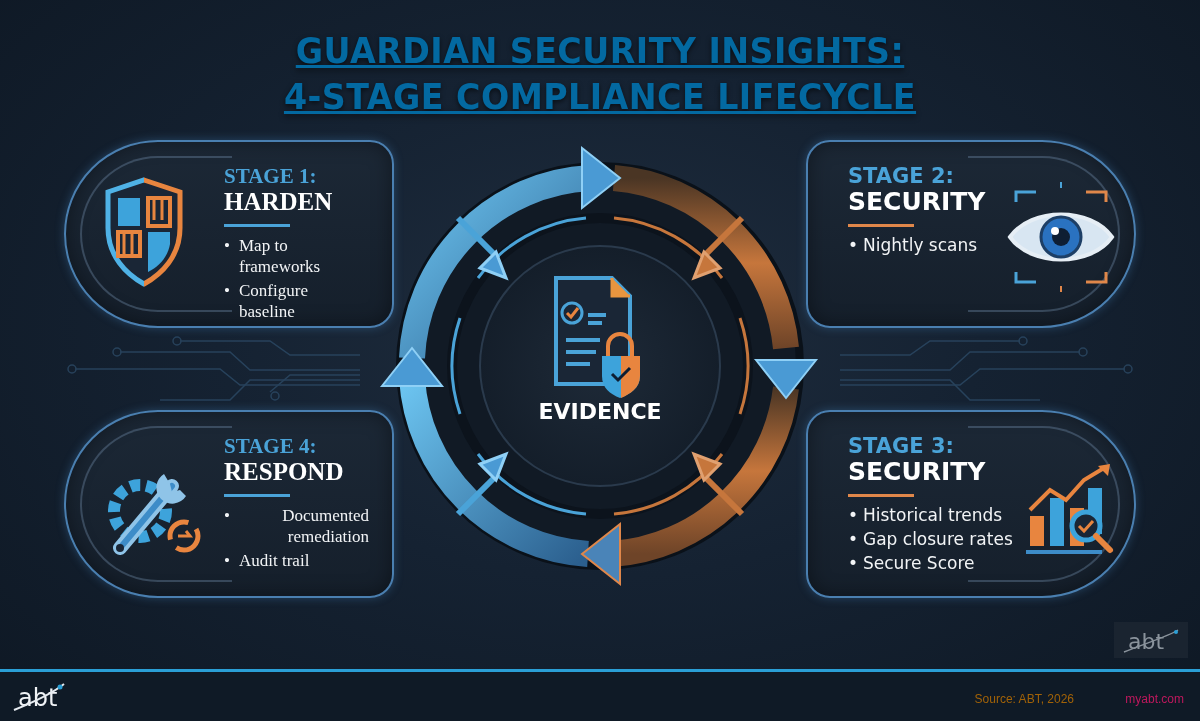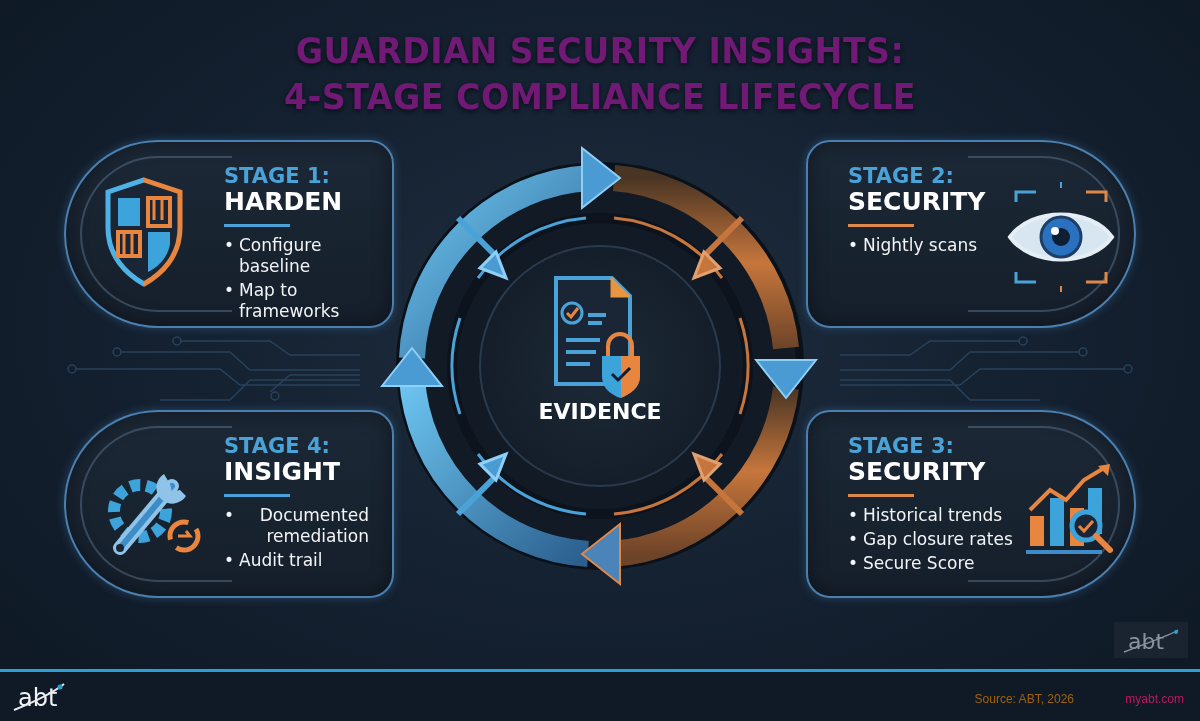--- a/index.html
+++ b/index.html
@@ -4,32 +4,33 @@
 <style>
   html, body { margin:0; padding:0; }
   body {
     width:1200px; height:721px; overflow:hidden; position:relative;
     background: radial-gradient(ellipse at 50% 45%, #1f2d3e 0%, #152232 45%, #0e1824 100%);
     font-family: "DejaVu Sans", sans-serif; color:#fff;
   }
   .title {
     position:absolute; left:0; top:28px; width:1200px; text-align:center;
     font-family:"DejaVu Sans", sans-serif; font-weight:bold; font-size:35px;
-    line-height:46px; letter-spacing:0.5px; color:#701a75;
+    line-height:46px; letter-spacing:0.5px; color:#0369a1;
     text-shadow:0 2px 6px rgba(0,0,0,0.6);
+    text-decoration:underline;
   }
   .title div { transform:scaleX(0.95); }
   .circuit { position:absolute; left:0; top:0; width:1200px; height:721px; pointer-events:none; }
   .card {
     position:absolute; height:188px; box-sizing:border-box;
     background: linear-gradient(180deg, #1c2836 0%, #151f2b 100%);
     border:2px solid #4a7fb0;
     box-shadow: 0 0 10px rgba(74,140,200,0.35), inset 0 0 20px rgba(0,0,0,0.4);
   }
-  .card.left { border-radius:94px 24px 24px 94px; }
+  .card.left { border-radius:94px 24px 24px 94px;font-family:Liberation Serif, serif; }
   .card.right { border-radius:24px 94px 94px 24px; }
   .card .inner-arc {
     position:absolute; top:14px; bottom:14px; width:150px; border:2px solid rgba(120,150,180,0.35);
   }
   .card.left .inner-arc { left:14px; border-right:none; border-radius:80px 0 0 80px; }
   .card.right .inner-arc { right:14px; border-left:none; border-radius:0 80px 80px 0; }
   .stage-label { font-weight:bold; font-size:21px; line-height:24px; color:#4aa3d8; }
   .stage-name { font-weight:bold; font-size:25px; line-height:28px; color:#fff; }
   .underline { width:66px; height:3px; margin:8px 0 8px 0; }
   .bullets { list-style:none; margin:0; padding:0; }
@@ -93,22 +94,22 @@
     <path d="M50 24 V44 M58 24 V44" stroke="#e8853f" stroke-width="3"></path>
     <rect x="14" y="56" width="22" height="24" fill="none" stroke="#e8853f" stroke-width="4"></rect>
     <path d="M20 58 V78 M28 58 V78" stroke="#e8853f" stroke-width="3"></path>
     <path d="M44 56 H66 V68 C64 80 56 90 44 96 Z" fill="#3da3db"></path>
   </svg>
   <div style="position:absolute; left:158px; top:22px;">
     <div class="stage-label">STAGE 1:</div>
     <div class="stage-name">HARDEN</div>
     <div class="underline" style="background:#4aa3d8;"></div>
     <ul class="bullets">
+      <li style="width:110px;">Map to frameworks</li>
       <li style="width:110px;">Configure baseline</li>
-      <li style="width:110px;">Map to frameworks</li>
     </ul>
   </div>
 </div>
 
 <div class="card right" style="left:806px; top:140px; width:330px;">
   <div class="inner-arc"></div>
   <div style="position:absolute; left:40px; top:22px;">
     <div class="stage-label">STAGE 2:</div>
     <div class="stage-name">SECURITY</div>
     <div class="underline" style="background:#e0874a;"></div>
@@ -140,21 +141,21 @@
     <circle cx="40" cy="55" r="26" fill="none" stroke="#3da3db" stroke-width="12" stroke-dasharray="10 6"></circle>
     <path d="M20 92 L72 30" stroke="#8fc4e8" stroke-width="14" stroke-linecap="round"></path>
     <path d="M20 92 L72 30" stroke="#3d8cc8" stroke-width="6" stroke-linecap="round"></path>
     <path d="M64 18 A16 16 0 1 0 86 40 L80 34 L72 36 L70 28 Z" fill="#8fc4e8"></path>
     <circle cx="20" cy="92" r="4" fill="#1a2636"></circle>
     <circle cx="84" cy="80" r="14" fill="none" stroke="#e8853f" stroke-width="5" stroke-dasharray="30 10"></circle>
     <path d="M78 80 H90 L86 75" stroke="#e8853f" stroke-width="3" fill="none"></path>
   </svg>
   <div style="position:absolute; left:158px; top:22px;">
     <div class="stage-label">STAGE 4:</div>
-    <div class="stage-name">INSIGHT</div>
+    <div class="stage-name">RESPOND</div>
     <div class="underline" style="background:#4aa3d8;"></div>
     <ul class="bullets">
       <li style="width:130px;text-align:right;">Documented remediation</li>
       <li>Audit trail</li>
     </ul>
   </div>
 </div>
 
 <div class="card right" style="left:806px; top:410px; width:330px;">
   <div class="inner-arc"></div>

